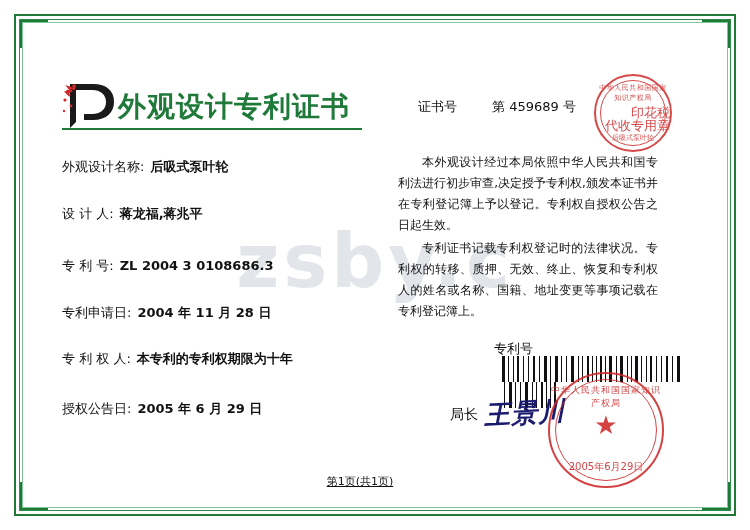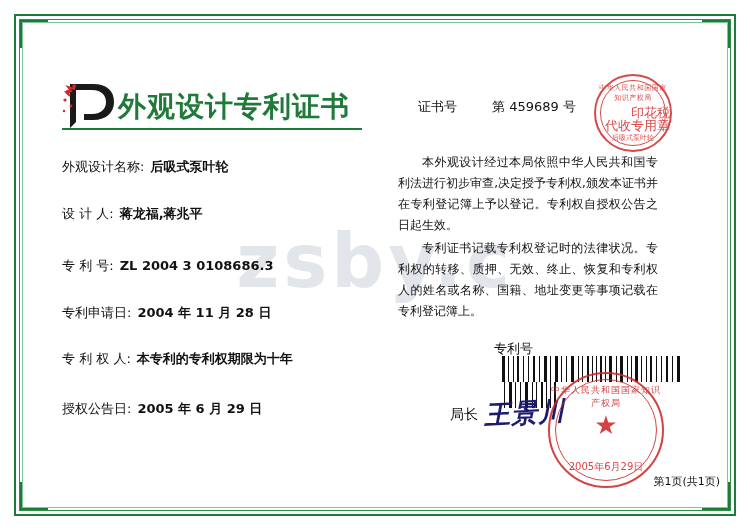--- a/index.html
+++ b/index.html
@@ -262,23 +262,24 @@
     text-align: center;
     font-size: 10px;
   }
 
   
   .footer {
     position: absolute;
     left: 0;
     top: 474px;
     width: 720px;
-    text-align: right;
+    text-align: center;
     font-size: 11px;
     color: #111;
+    text-decoration: underline;
   }
 </style>
 </head>
 <body>
 
 <div id="page">
 
   <div class="border-outer"></div>
   <div class="border-inner"></div>
   <div class="border-hair"></div>

